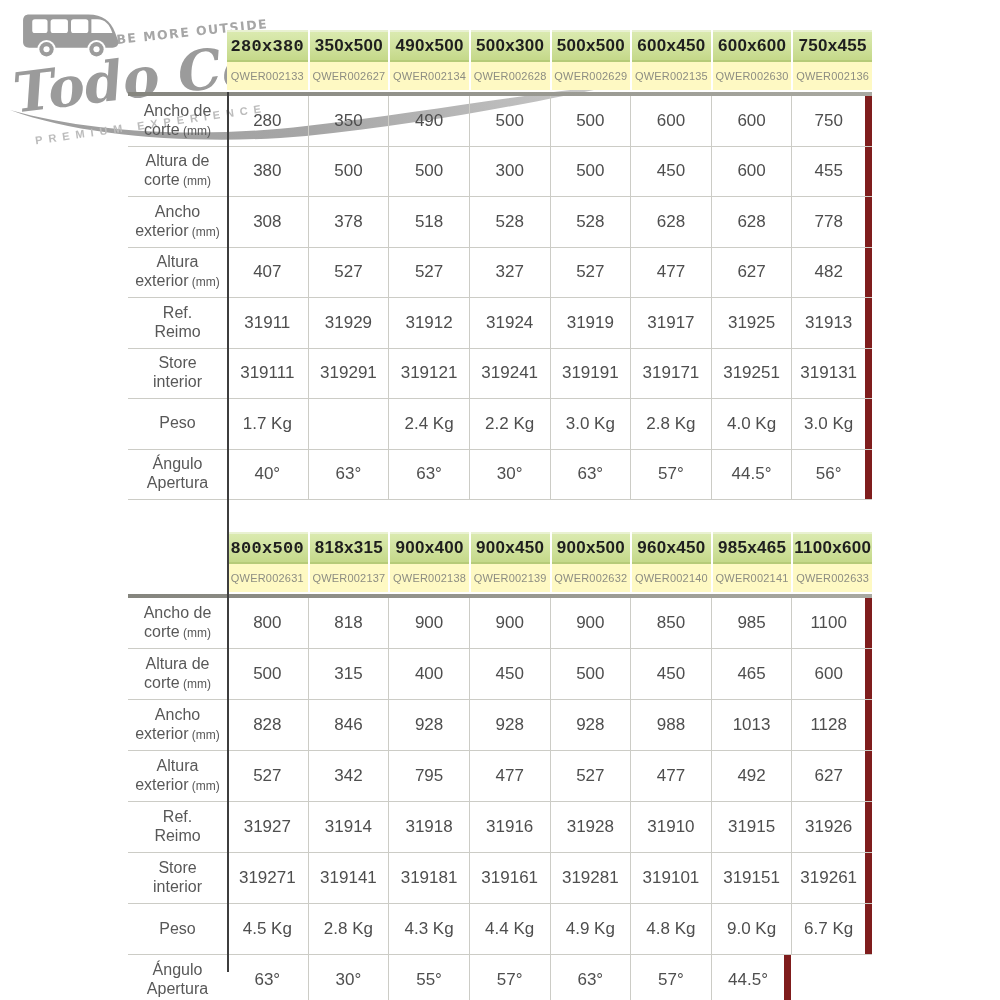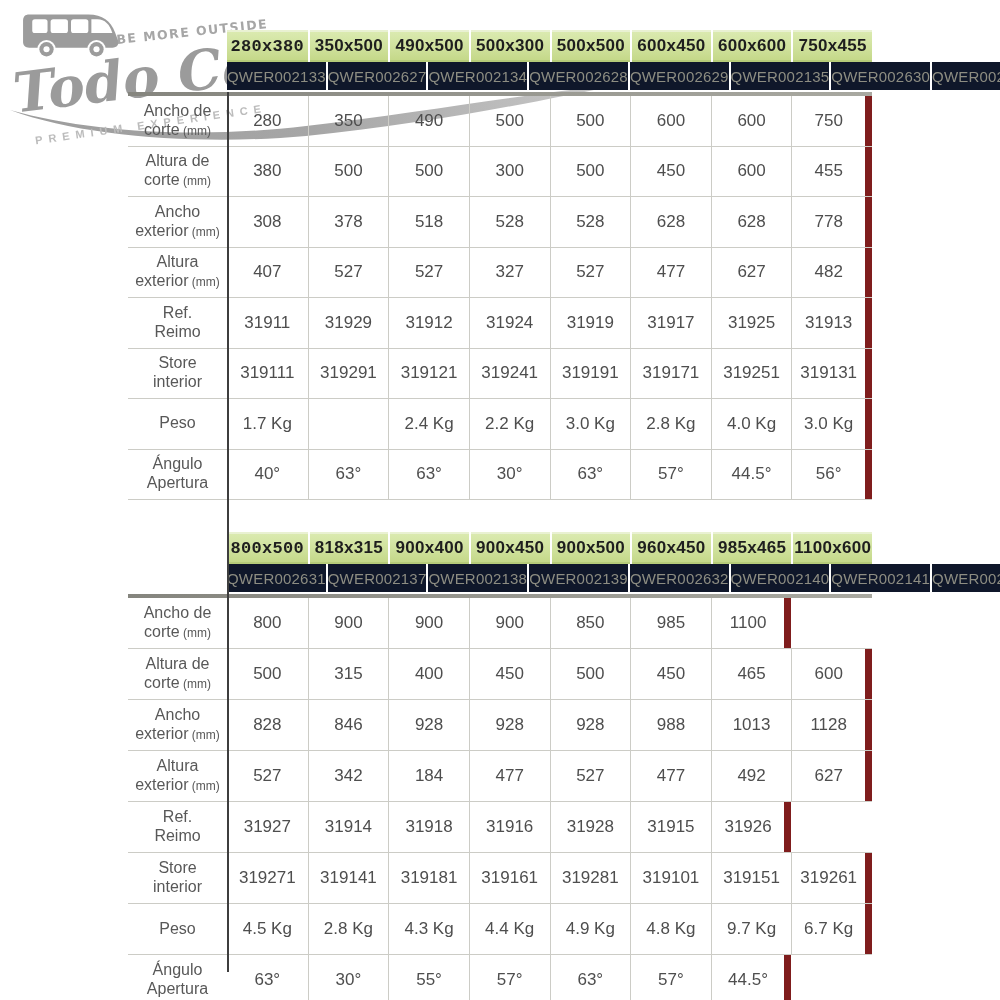--- a/index.html
+++ b/index.html
@@ -36,22 +36,22 @@
   .hcell{
     display:flex;align-items:center;justify-content:center;
     background:linear-gradient(180deg,#dcebb2 0%,#cfe19c 55%,#c3d786 100%);
     box-shadow:inset 0 2px 0 #e9f1d2, inset 0 -2px 0 #b6cb79;
     border-left:2px solid #ffffff;
     font-weight:bold;font-size:17px;color:#1e1e1e;letter-spacing:0.3px;
   }
   .spacer + .hcell{border-left:none;font-family:Liberation Mono, monospace;}
   .ccell{
     display:flex;align-items:center;justify-content:center;
-    background:#0f172a;border-left:2px solid #ffffff;
-    font-size:15px;color:#8d8d82;letter-spacing:0.2px;
+    background:#fef9c3;border-left:2px solid #ffffff;
+    font-size:11px;color:#8d8d82;letter-spacing:0.2px;
   }
   .spacer + .ccell{border-left:none;}
   .band{height:4px;background:linear-gradient(90deg,#85857e,#a9a9a1);}
   .brow{height:var(--rh);border-bottom:1px solid #ccccc6;}
   .lcell{
     display:flex;flex-direction:column;align-items:center;justify-content:center;
     text-align:center;font-size:16px;color:#585858;line-height:1.18;background:transparent;
   }
   .lcell .unit{font-size:12px;}
   .vcell{
@@ -254,20 +254,21 @@
       <div class="ccell">QWER002141</div>
       <div class="ccell">QWER002633</div>
     </div>
     <div class="band"></div>
     <div class="row brow">
       <div class="lcell">
         <span>Ancho de</span>
         <span>corte<span class="unit"> (mm)</span></span>
       </div>
       <div class="vcell">800</div>
+      <div class="vcell">818</div>
       <div class="vcell">900</div>
       <div class="vcell">900</div>
       <div class="vcell">900</div>
       <div class="vcell">850</div>
       <div class="vcell">985</div>
       <div class="vcell">1100</div>
     </div>
     <div class="row brow">
       <div class="lcell">
         <span>Altura de</span>
@@ -296,37 +297,38 @@
       <div class="vcell">1013</div>
       <div class="vcell">1128</div>
     </div>
     <div class="row brow">
       <div class="lcell">
         <span>Altura</span>
         <span>exterior<span class="unit"> (mm)</span></span>
       </div>
       <div class="vcell">527</div>
       <div class="vcell">342</div>
-      <div class="vcell">184</div>
+      <div class="vcell">795</div>
       <div class="vcell">477</div>
       <div class="vcell">527</div>
       <div class="vcell">477</div>
       <div class="vcell">492</div>
       <div class="vcell">627</div>
     </div>
     <div class="row brow">
       <div class="lcell">
         <span>Ref.</span>
         <span>Reimo</span>
       </div>
       <div class="vcell">31927</div>
       <div class="vcell">31914</div>
       <div class="vcell">31918</div>
       <div class="vcell">31916</div>
       <div class="vcell">31928</div>
+      <div class="vcell">31910</div>
       <div class="vcell">31915</div>
       <div class="vcell">31926</div>
     </div>
     <div class="row brow">
       <div class="lcell">
         <span>Store</span>
         <span>interior</span>
       </div>
       <div class="vcell">319271</div>
       <div class="vcell">319141</div>
@@ -340,21 +342,21 @@
     <div class="row brow">
       <div class="lcell">
         <span>Peso</span>
       </div>
       <div class="vcell">4.5 Kg</div>
       <div class="vcell">2.8 Kg</div>
       <div class="vcell">4.3 Kg</div>
       <div class="vcell">4.4 Kg</div>
       <div class="vcell">4.9 Kg</div>
       <div class="vcell">4.8 Kg</div>
-      <div class="vcell">9.7 Kg</div>
+      <div class="vcell">9.0 Kg</div>
       <div class="vcell">6.7 Kg</div>
     </div>
     <div class="row brow">
       <div class="lcell">
         <span>Ángulo</span>
         <span>Apertura</span>
       </div>
       <div class="vcell">63°</div>
       <div class="vcell">30°</div>
       <div class="vcell">55°</div>

